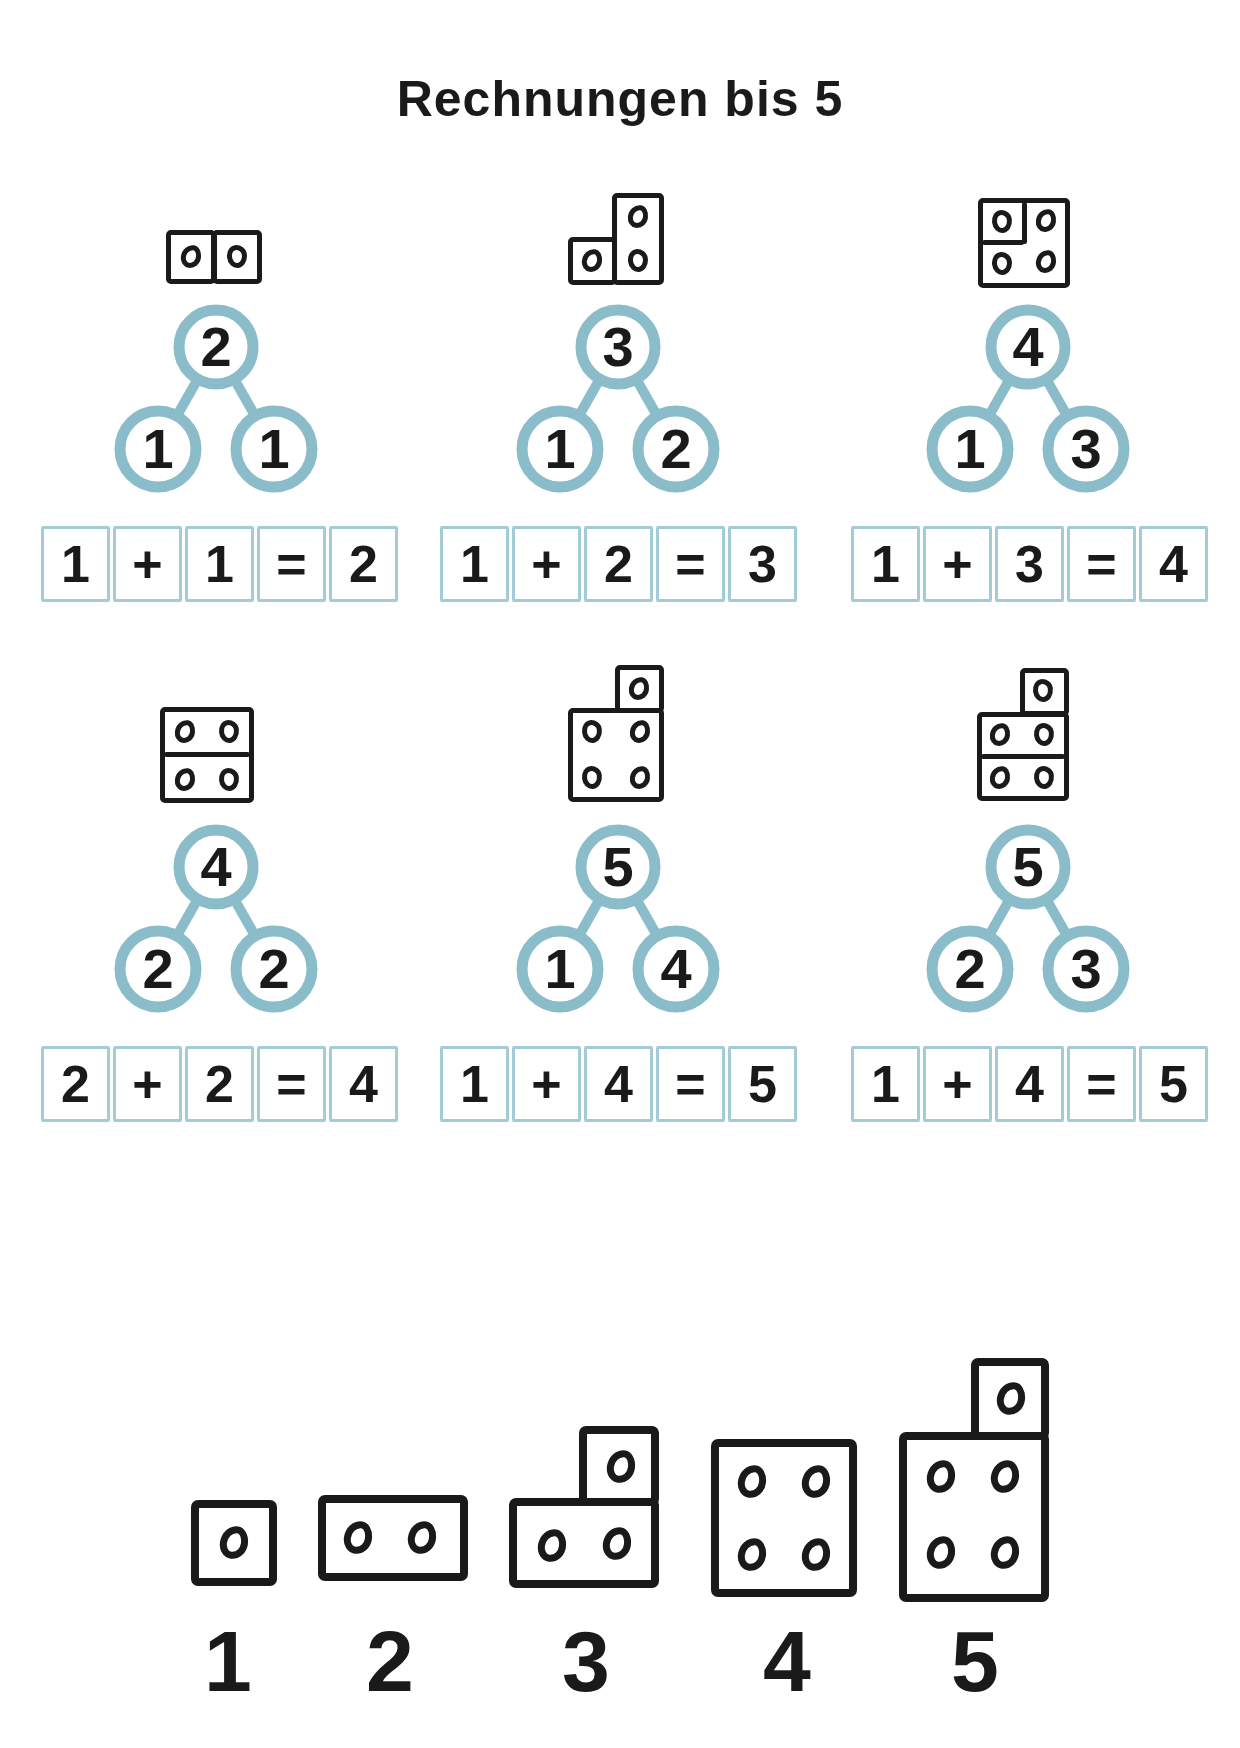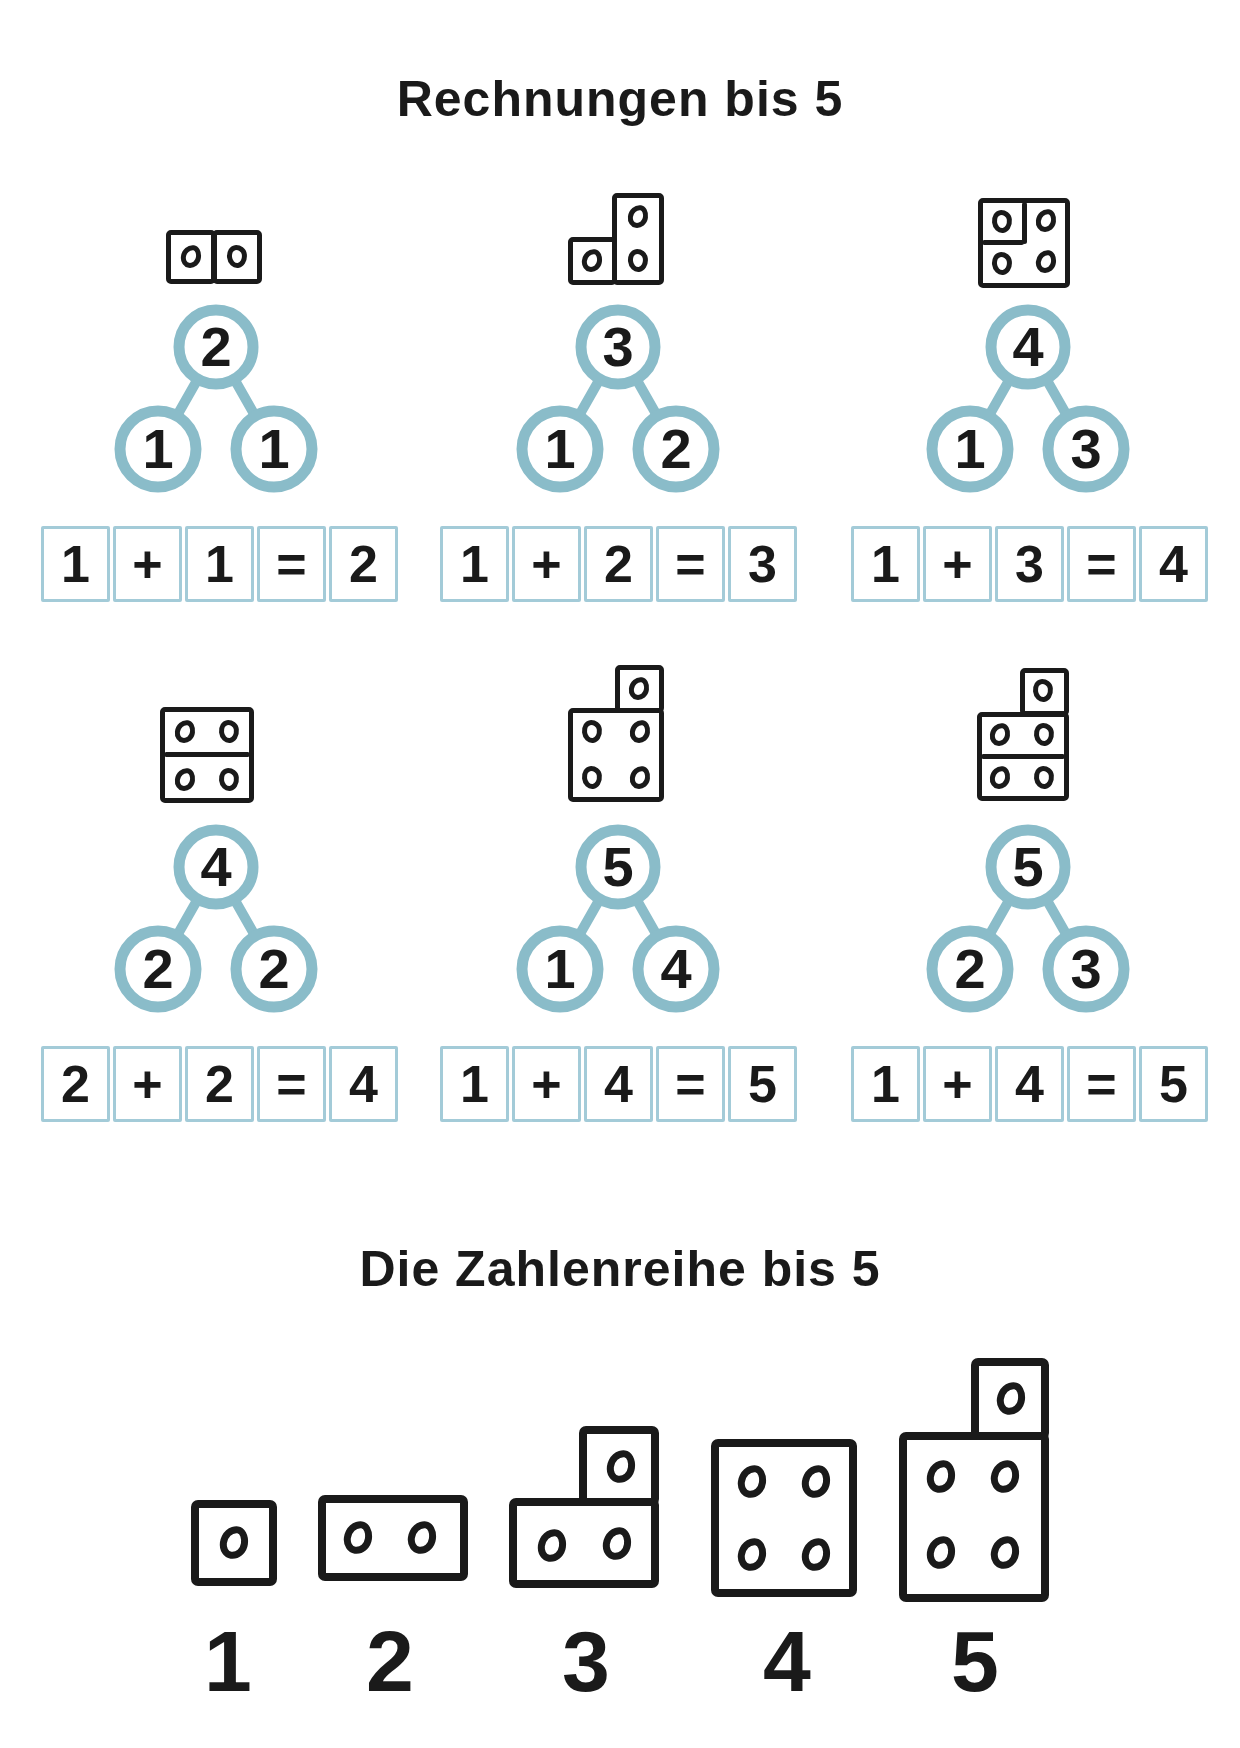--- a/index.html
+++ b/index.html
@@ -241,21 +241,20 @@
     <div class="eq e6">
       <b>1</b>
       <b>+</b>
       <b>4</b>
       <b>=</b>
       <b>5</b>
     </div>
   </div>
 
   
-  <div class="title t2">Die Zahlenreihe bis 5</div>
 
   <div>
 
     <div class="dice n1">
       <i class="cellL" style="left:0;top:0;width:86px;height:86px"></i>
       <i class="dotL" style="left:29px;top:26px"></i>
     </div>
 
     <div class="dice n2">
       <i class="cellL" style="left:0;top:0;width:150px;height:86px"></i>

